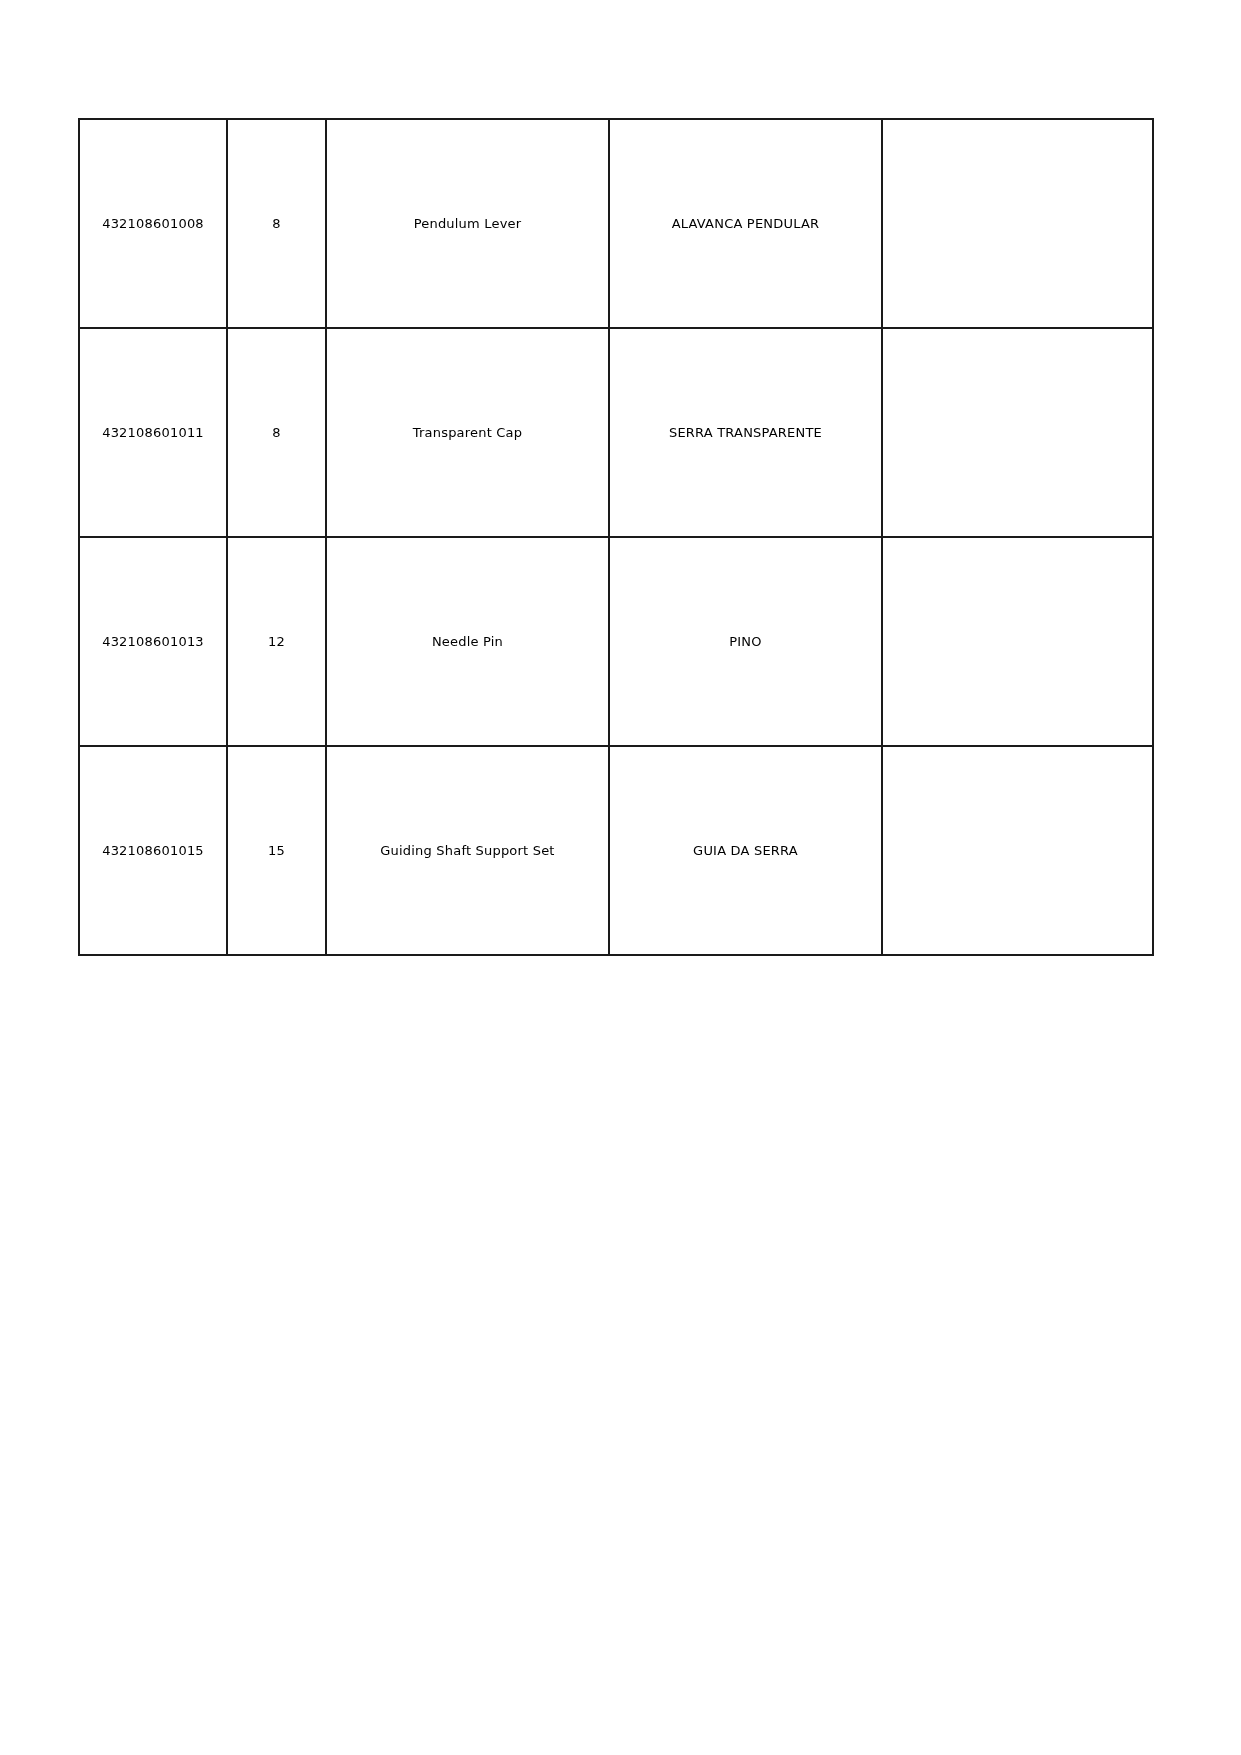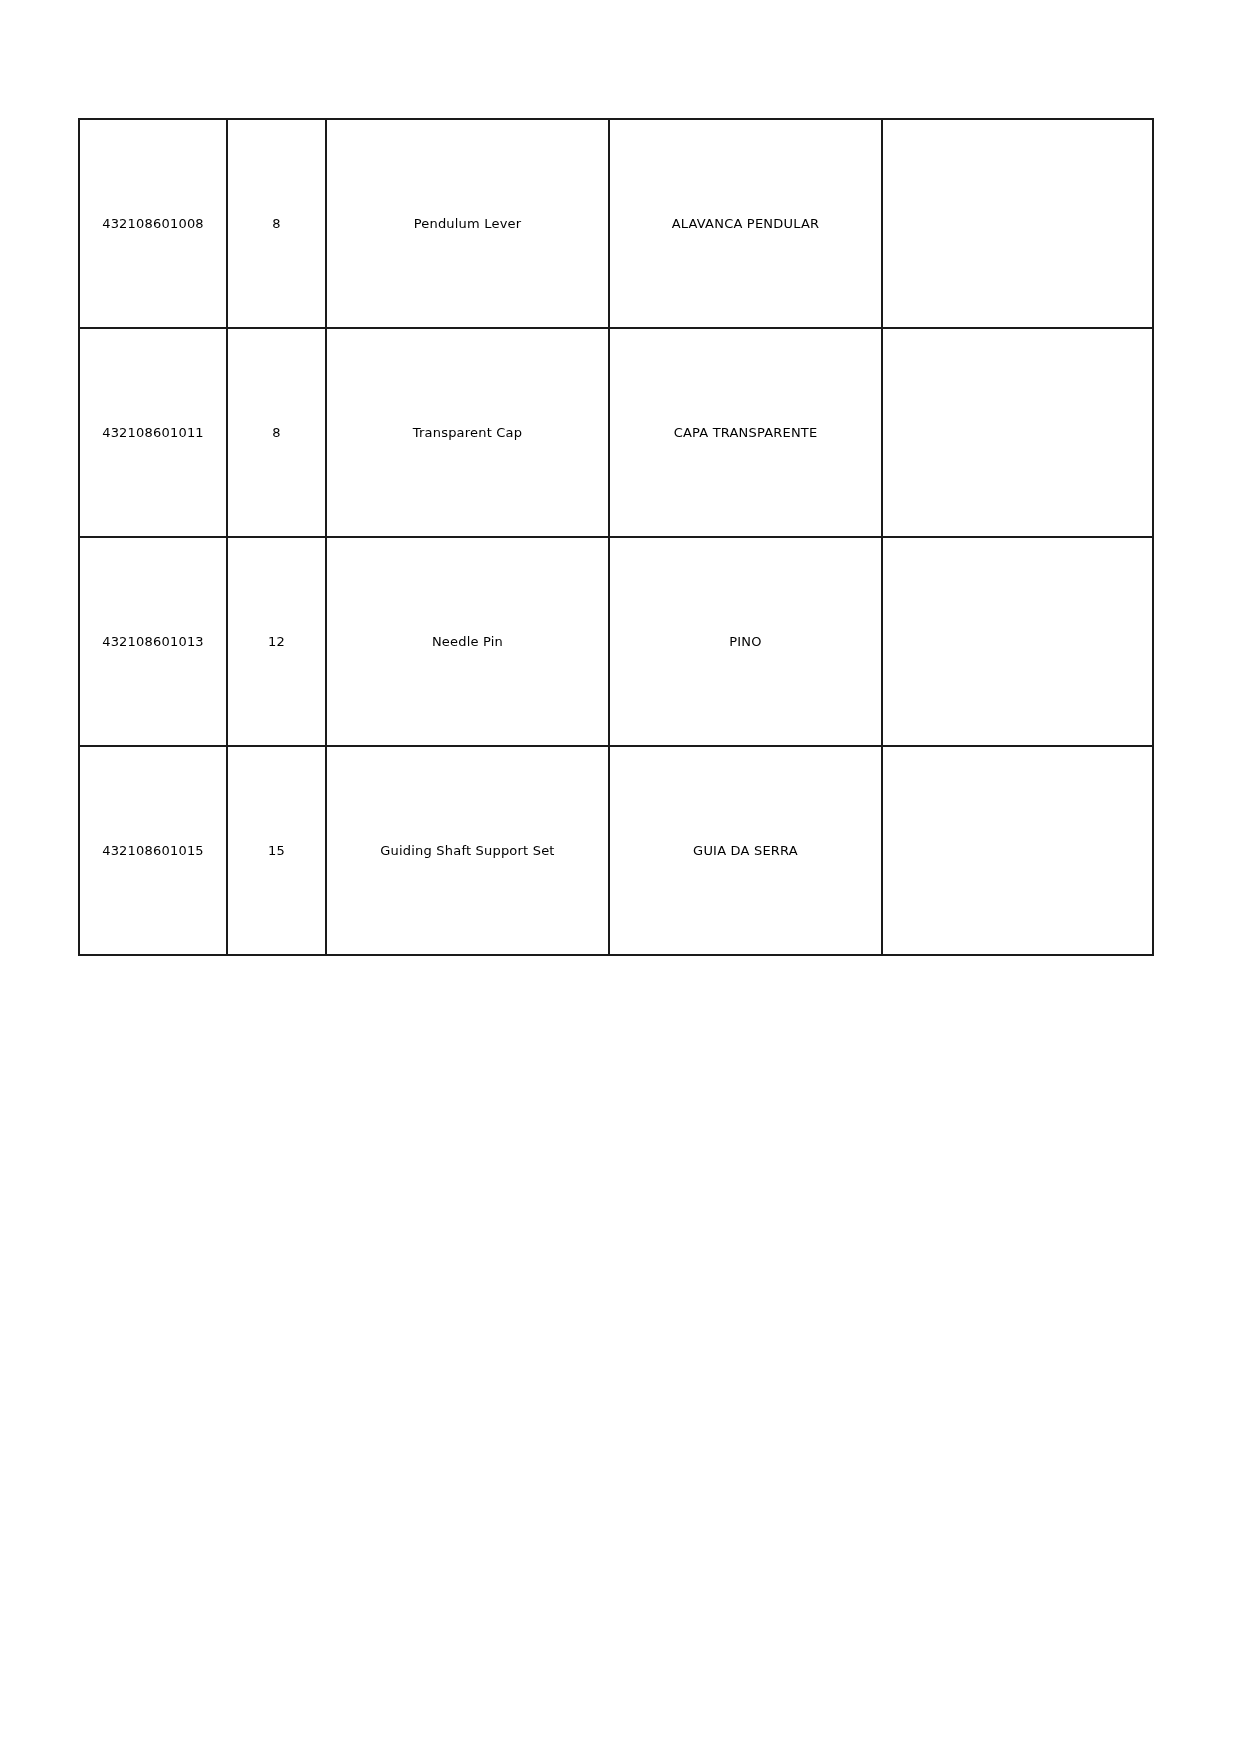--- a/index.html
+++ b/index.html
@@ -55,21 +55,21 @@
       <td>432108601008</td>
       <td>8</td>
       <td>Pendulum Lever</td>
       <td>ALAVANCA PENDULAR</td>
       <td></td>
     </tr>
     <tr>
       <td>432108601011</td>
       <td>8</td>
       <td>Transparent Cap</td>
-      <td>CAPA TRANSPARENTE</td>
+      <td>SERRA TRANSPARENTE</td>
       <td></td>
     </tr>
     <tr>
       <td>432108601013</td>
       <td>12</td>
       <td>Needle Pin</td>
       <td>PINO</td>
       <td></td>
     </tr>
     <tr>

